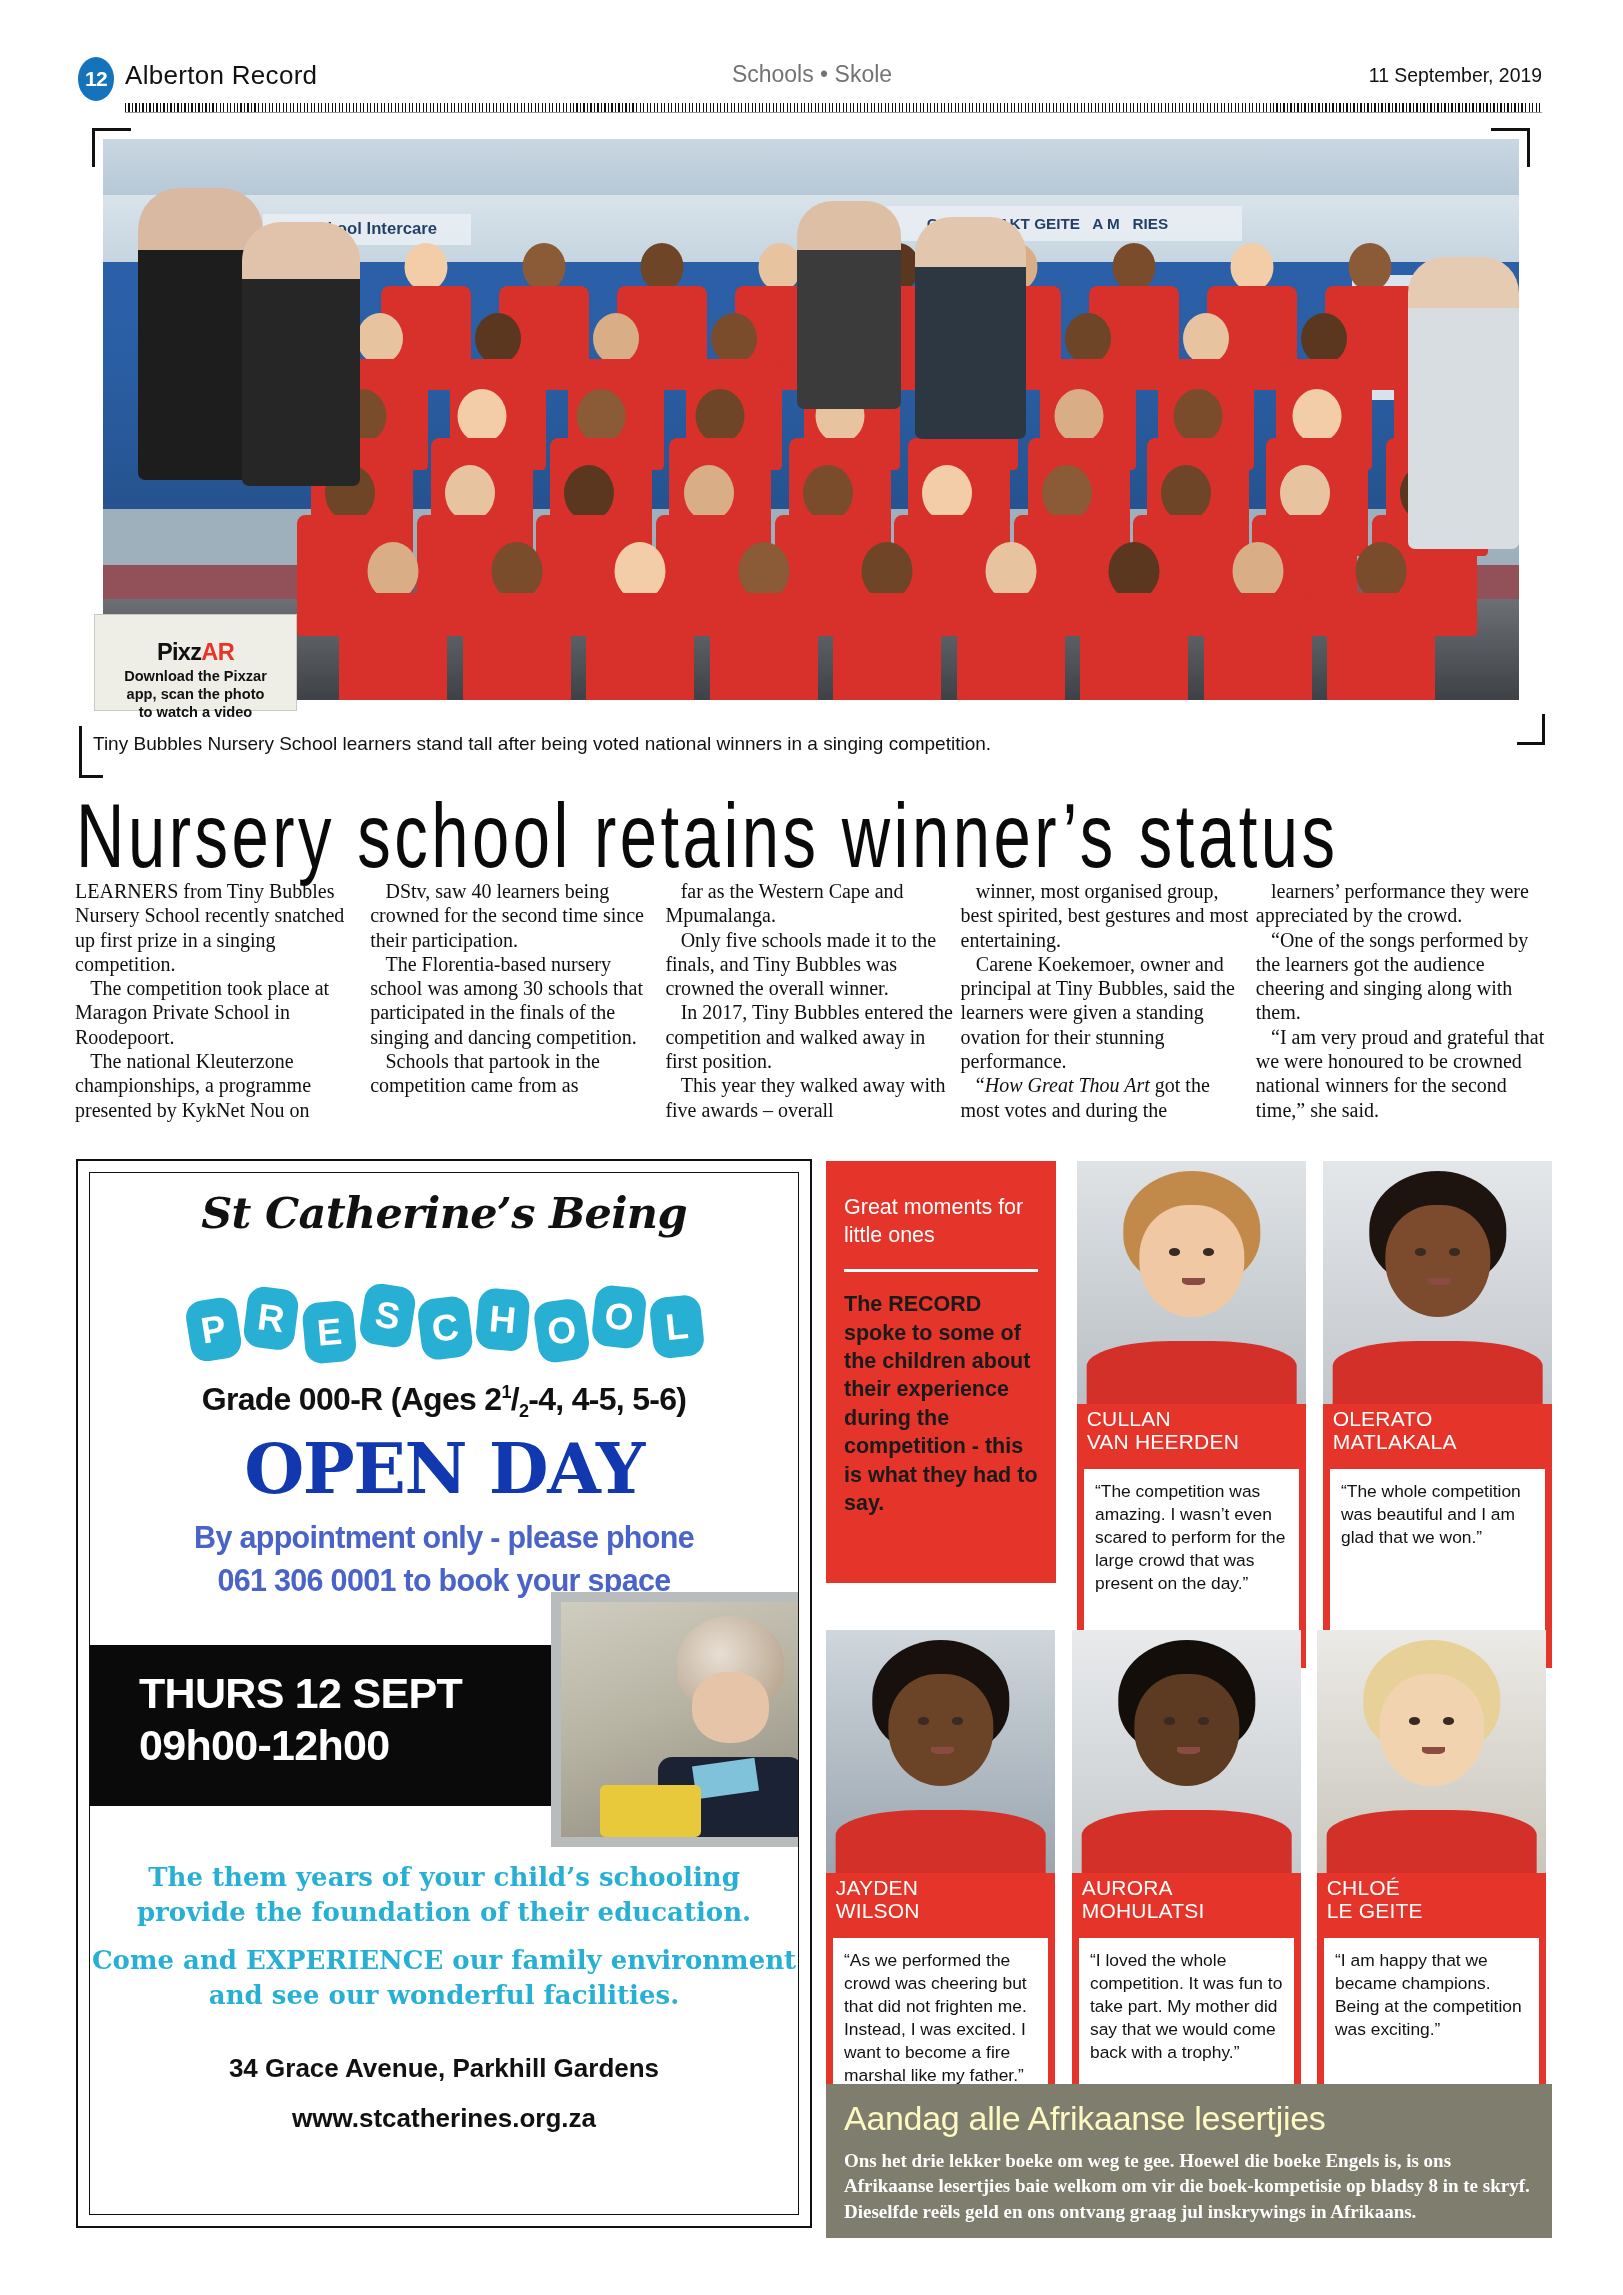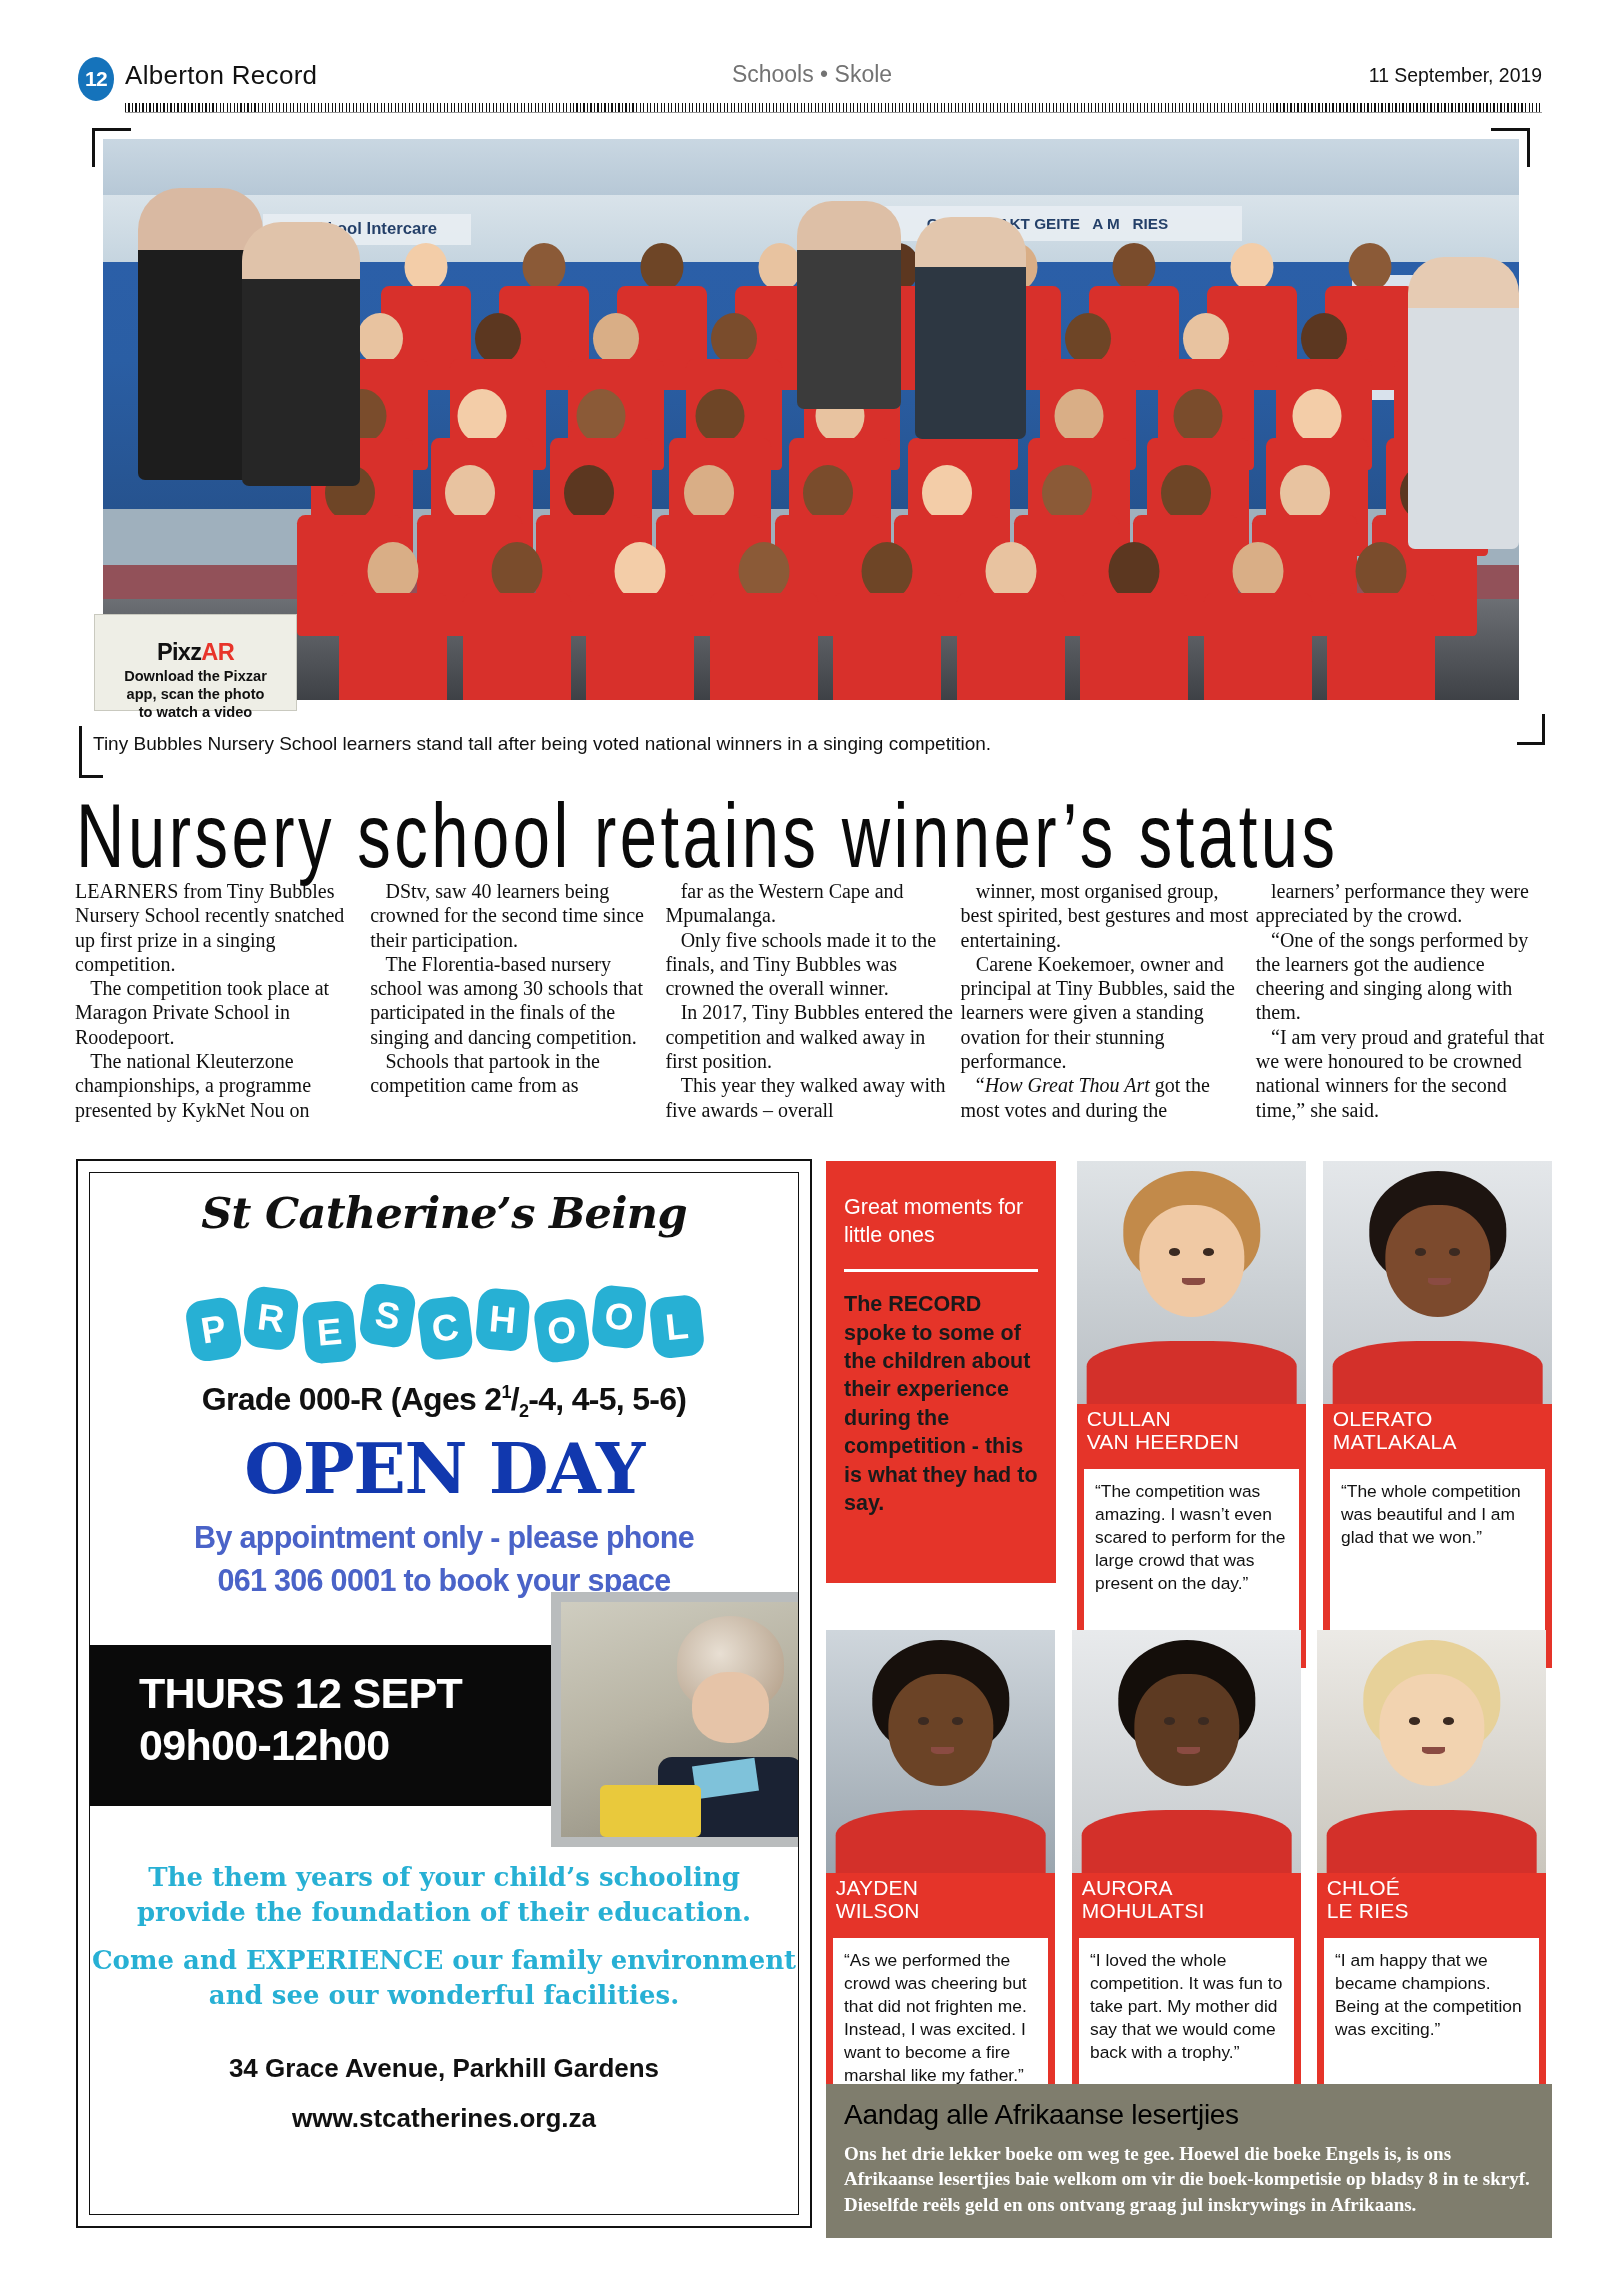--- a/index.html
+++ b/index.html
@@ -133,21 +133,21 @@
   .por .hair{position:absolute;left:50%;top:4%;transform:translateX(-50%);width:60%;height:48%;border-radius:50% 50% 44% 44%;}
   .por .face{position:absolute;left:50%;top:18%;transform:translateX(-50%);width:46%;height:46%;border-radius:46% 46% 50% 50%;}
   .por .shirt{position:absolute;left:50%;bottom:0;transform:translateX(-50%);width:92%;height:26%;border-radius:40% 40% 0 0;background:#d3302a;}
   .por .eye{position:absolute;width:5%;height:3%;border-radius:50%;background:#3b2a21;top:36%;}
   .por .eye.l{left:40%;} .por .eye.r{left:55%;}
   .por .mouth{position:absolute;left:46%;top:48%;width:10%;height:3%;border-radius:0 0 40% 40%;background:#8a4b42;}
 
   
   .afr{position:absolute;left:826px;top:2084px;width:726px;height:154px;background:#7f7d6d;
        box-sizing:border-box;padding:15.3px 18px;}
-  .afr h3{margin:0;font-size:28px;font-weight:400;color:#000000;letter-spacing:-0.3px;}
+  .afr h3{margin:0;font-size:34px;font-weight:400;color:#fef9c3;letter-spacing:-0.3px;}
   .afr p{margin:9.7px 0 0 0;font-family:"Liberation Serif",serif;font-weight:bold;font-size:19px;
          line-height:1.34;color:#fff;}
 </style>
 </head>
 <body>
 
 <div class="pg">
 
   <div class="masthead"></div>
   <div class="pgnum">12</div>
@@ -547,21 +547,21 @@
             <div class="hair" style="background:#e7d199"></div>
             <div class="face" style="background:#f2d3b0"></div>
             <div class="eye l"></div>
             <div class="eye r"></div>
             <div class="mouth"></div>
             <div class="shirt"></div>
           </div>
         </div>
         <div class="nm">
           <div>CHLOÉ</div>
-          <div>LE RIES</div>
+          <div>LE GEITE</div>
         </div>
         <div class="qt">“I am happy that we became champions. Being at the competition was exciting.”</div>
       </div>
     </div>
 
   <div class="afr">
     <h3>Aandag alle Afrikaanse lesertjies</h3>
     <p>Ons het drie lekker boeke om weg te gee. Hoewel die boeke Engels is, is ons Afrikaanse lesertjies baie welkom om vir die boek-kompetisie op bladsy 8 in te skryf. Dieselfde reëls geld en ons ontvang graag jul inskrywings in Afrikaans.</p>
   </div>
 

